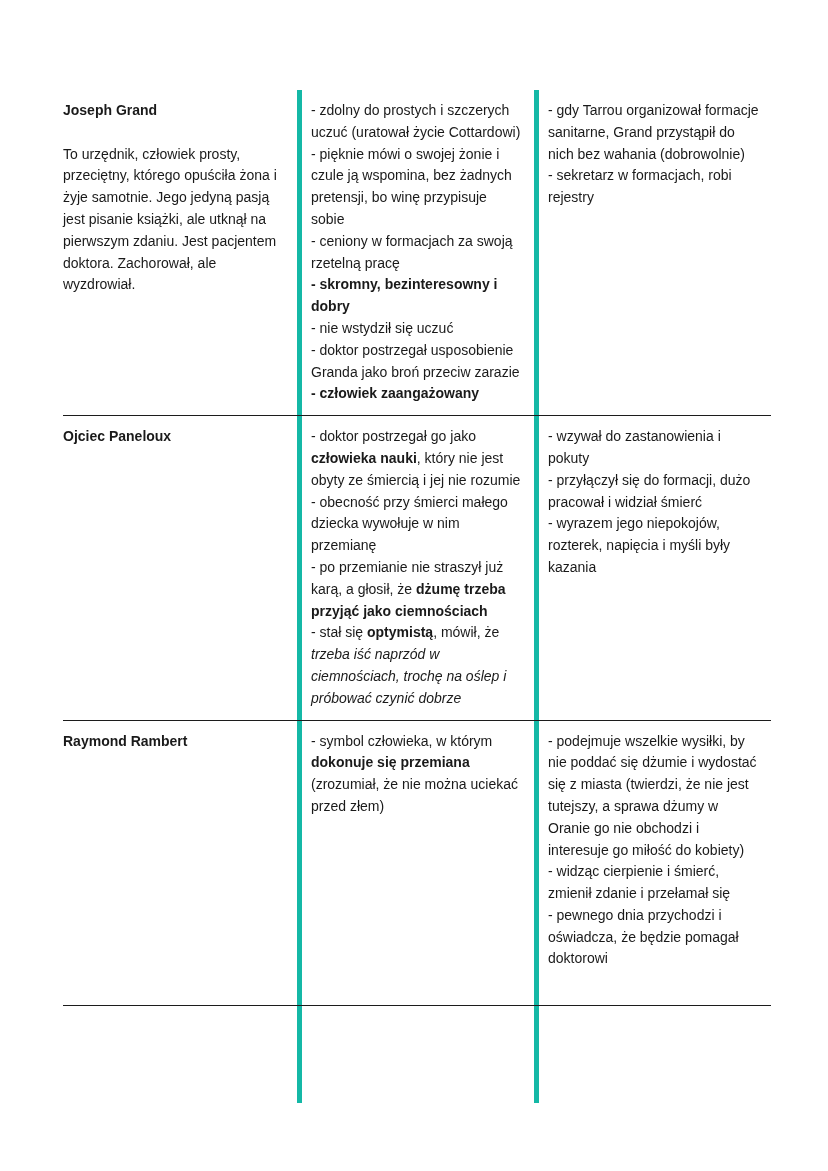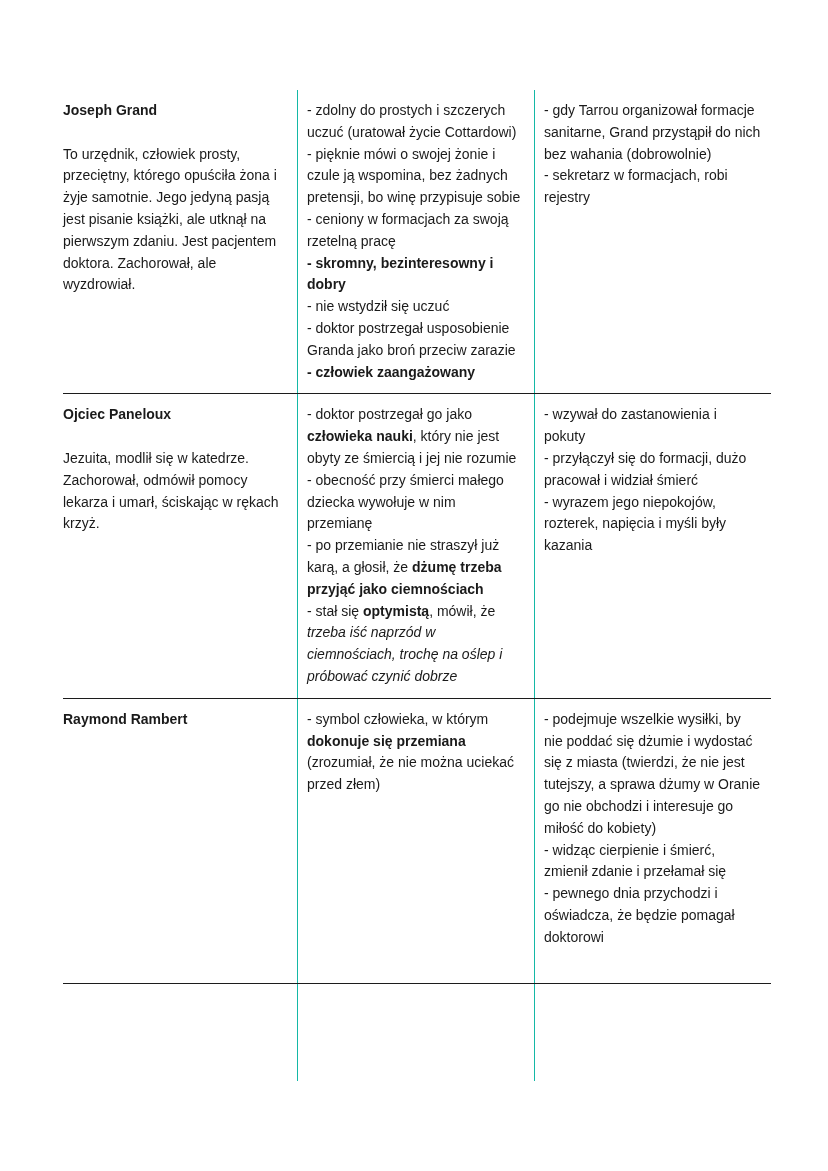--- a/index.html
+++ b/index.html
@@ -36,21 +36,21 @@
   .row:nth-child(1) { min-height: 285px; }
   .row:nth-child(2) { min-height: 303px; }
   .row:nth-child(3) { min-height: 285px; }
   .row:nth-child(4) { min-height: 97px; }
   .cell {
     padding: 10px 14px 10px 0;
     font-size: 14px;
     line-height: 21.8px;
   }
   .cell + .cell {
-    border-left: 1px solid #14b8a6;
+    border-left: 5px solid #14b8a6;
     padding-left: 9px;
     padding-right: 10px;
   }
   .cell p {
     margin: 0;
   }
   .cell .run-b { font-weight: 700; }
   .cell .run-i { font-style: italic; }
 </style>
 </head>
@@ -75,21 +75,20 @@
         </div>
         <div class="cell">
           <p><span>- gdy Tarrou organizował formacje sanitarne, Grand przystąpił do nich bez wahania (dobrowolnie)</span></p>
           <p><span>- sekretarz w formacjach, robi rejestry</span></p>
         </div>
       </div>
       <div class="row">
         <div class="cell">
           <p><span class="run-b">Ojciec Paneloux</span></p>
           <p>&nbsp;</p>
-          <p><span>Jezuita, modlił się w katedrze. Zachorował, odmówił pomocy lekarza i umarł, ściskając w rękach krzyż.</span></p>
         </div>
         <div class="cell">
           <p><span>- doktor postrzegał go jako </span><span class="run-b">człowieka nauki</span><span>, który nie jest obyty ze śmiercią i jej nie rozumie</span></p>
           <p><span>- obecność przy śmierci małego dziecka wywołuje w nim przemianę</span></p>
           <p><span>- po przemianie nie straszył już karą, a głosił, że </span><span class="run-b">dżumę trzeba przyjąć jako ciemnościach</span></p>
           <p><span>- stał się </span><span class="run-b">optymistą</span><span>, mówił, że </span><span class="run-i">trzeba iść naprzód w ciemnościach, trochę na oślep i próbować czynić dobrze</span></p>
         </div>
         <div class="cell">
           <p><span>- wzywał do zastanowienia i pokuty</span></p>
           <p><span>- przyłączył się do formacji, dużo pracował i widział śmierć</span></p>

